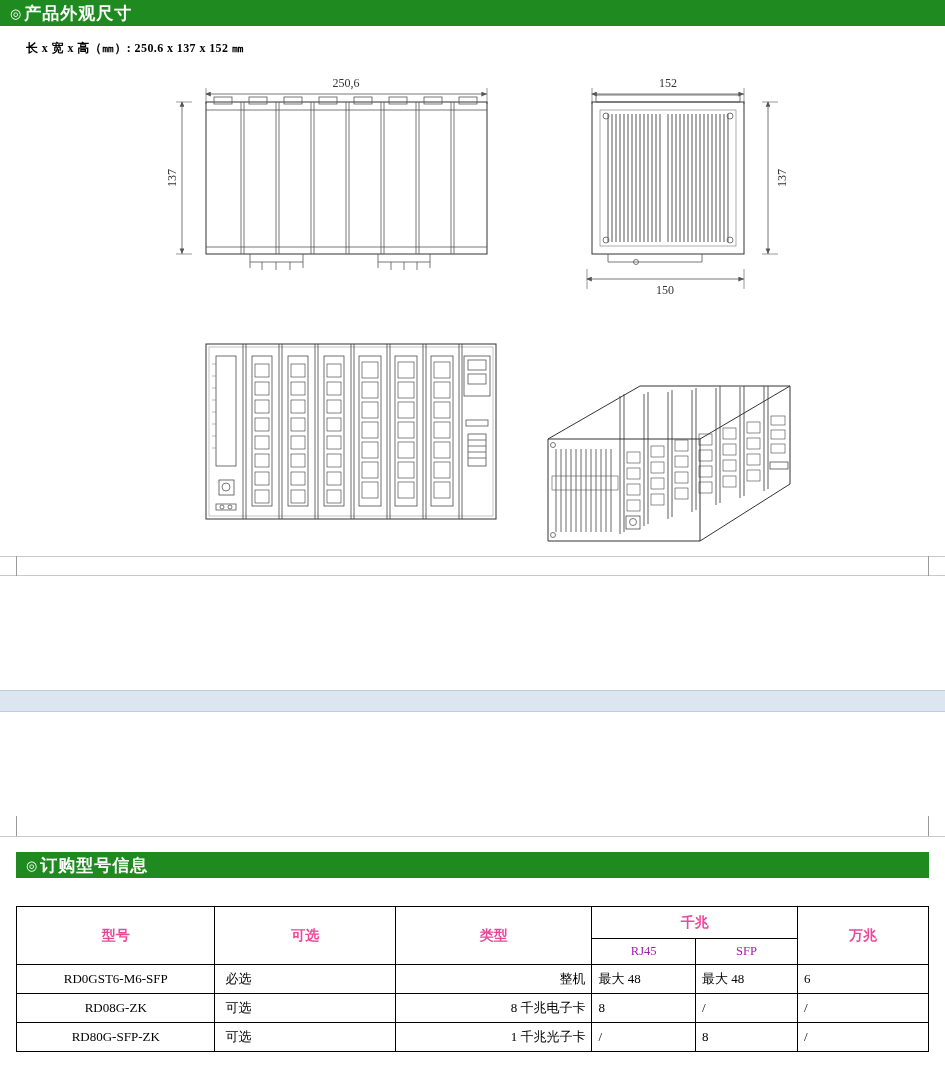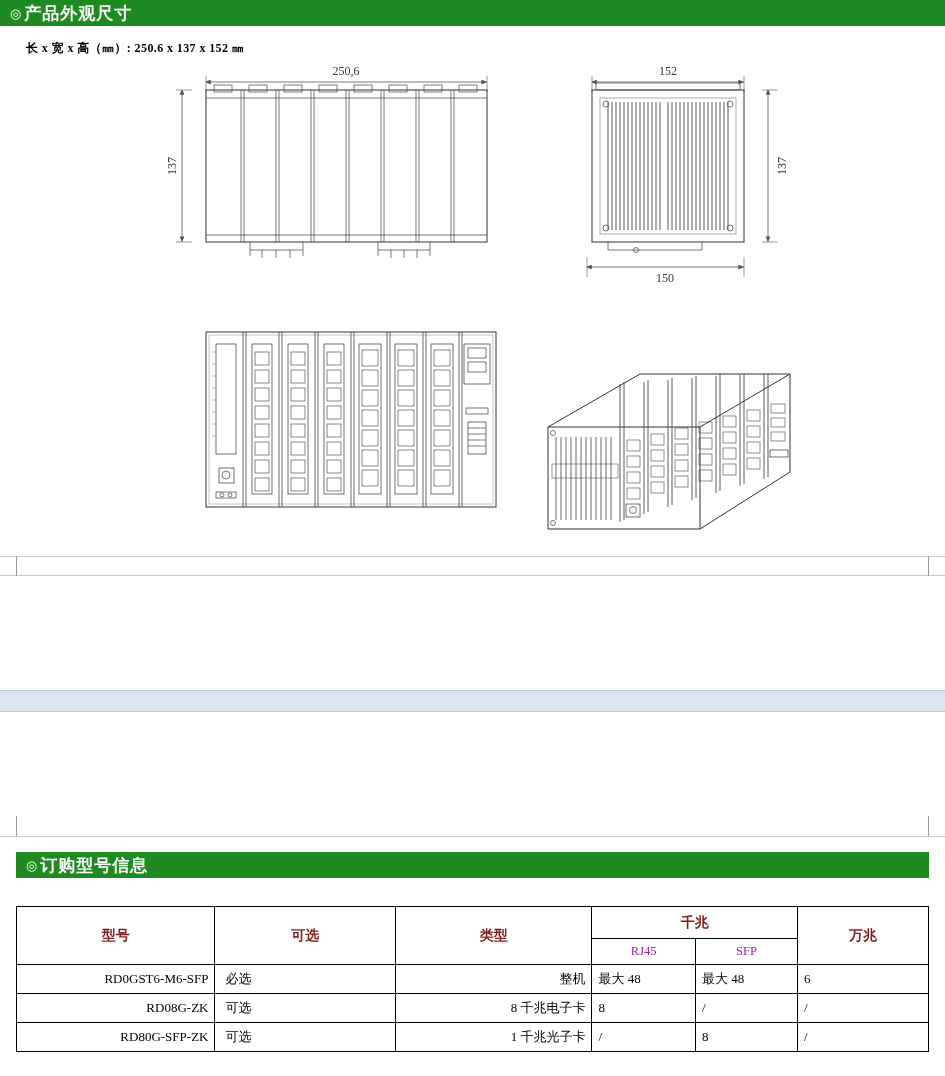--- a/index.html
+++ b/index.html
@@ -58,21 +58,21 @@
     font-size: 12px;
     font-weight: bold;
     font-family: "Liberation Serif", serif;
     letter-spacing: 0.4px;
   }
 
   
   .drawings {
     position: absolute;
     left: 0;
-    top: 52px;
+    top: 64px;
     width: 945px;
     height: 490px;
   }
   .drawings svg { display: block; }
 
   
   .rule {
     position: absolute;
     background: #d9d9d9;
   }
@@ -105,31 +105,31 @@
     border-collapse: collapse;
     font-family: "Liberation Serif", serif;
   }
   table.order-table td, table.order-table th {
     border: 1px solid #000;
     padding: 4px 6px;
     font-size: 13px;
     vertical-align: middle;
   }
   table.order-table th {
-    color: #7f1d1d;
+    color: #ec4899;
     font-weight: bold;
     text-align: center;
     font-size: 14px;
   }
   table.order-table th.sub {
     font-size: 12.5px;
     font-weight: normal;
     color: #a21caf;
   }
-  table.order-table td.model { text-align: right; padding-left: 6px; margin-left: 20px; }
+  table.order-table td.model { text-align: center; padding-left: 6px; margin-left: 20px; }
   table.order-table td.opt  { text-align: left; padding-left: 10px; }
   table.order-table td.type { text-align: right; padding-left: 6px; }
   table.order-table td.num  { text-align: left; padding-left: 6px; }
   .row-h { height: 29px; }
 </style>
 </head>
 <body>
 
 <div class="section-bar" id="bar-dimensions">
   <span class="bullet">◎</span>

